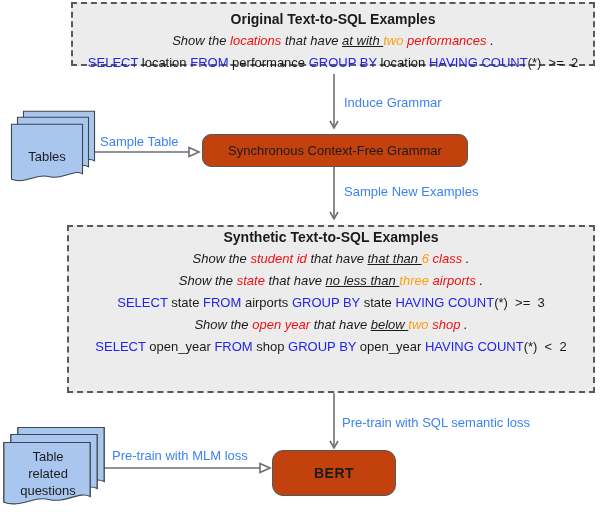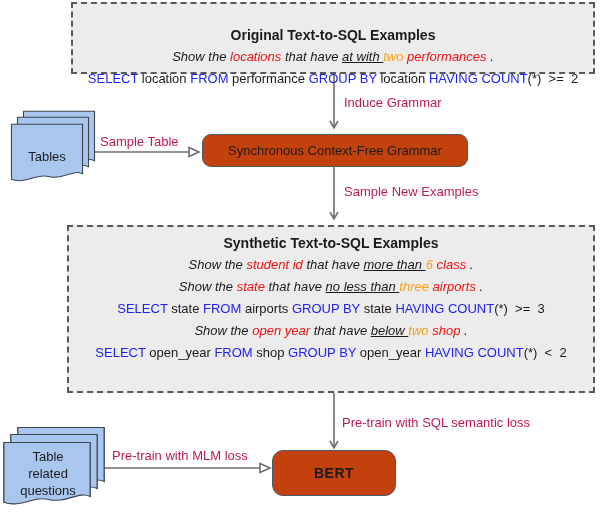--- a/index.html
+++ b/index.html
@@ -23,21 +23,21 @@
   .seg-u{color:#1a1a1a;text-decoration:underline;}
   .seg-kw{color:#2323f0;}
   .blue-node{
     background:#c2410c;
     border:1.5px solid #4d5a68;
     border-radius:9px;
     box-sizing:border-box;
     display:flex;align-items:center;justify-content:center;
     font-size:13px;color:#1c1c1c;
   }
-  .arrow-label{font-size:13px;color:#be185d;white-space:pre;}
+  .arrow-label{font-size:13px;color:#3b82f6;white-space:pre;}
   .doc-label{
     font-size:13px;color:#1c1c1c;text-align:center;white-space:pre-line;line-height:17px;
     display:flex;align-items:center;justify-content:center;
   }
   svg{display:block;}
   #arrow-layer{pointer-events:none;}
 </style>
 </head>
 <body>
 
@@ -64,21 +64,21 @@
       <polyline points="330,441 334,448 338,441"></polyline>
     </g>
 
     <g>
       <line x1="104" y1="468" x2="260" y2="468"></line>
       <polygon points="270,468 260,463.5 260,472.5" fill="#ffffff"></polygon>
     </g>
   </g>
 </svg>
 
-<div class="abs dashed-box" style="left:71px;top:2px;width:524px;height:72px;padding-top:21px;">
+<div class="abs dashed-box" style="left:71px;top:2px;width:524px;height:64px;padding-top:5px;">
   <div class="box-title">Original Text-to-SQL Examples</div>
   <div class="line sent"><span class="seg-b">Show the </span><span class="seg-r">locations</span><span class="seg-b"> that have </span><span class="seg-u">at with </span><span class="seg-o">two</span><span class="seg-b"> </span><span class="seg-r">performances</span><span class="seg-b"> .</span></div>
   <div class="line"><span class="seg-kw">SELECT</span><span class="seg-b"> location </span><span class="seg-kw">FROM</span><span class="seg-b"> performance </span><span class="seg-kw">GROUP BY</span><span class="seg-b"> location </span><span class="seg-kw">HAVING COUNT</span><span class="seg-b">(*)  &gt;=  2</span></div>
 </div>
 
 <div class="abs arrow-label" style="left:344px;top:95px;">Induce Grammar</div>
 <div class="abs arrow-label" style="left:100px;top:134px;">Sample Table</div>
 <div class="abs arrow-label" style="left:344px;top:184px;">Sample New Examples</div>
 <div class="abs arrow-label" style="left:342px;top:415px;">Pre-train with SQL semantic loss</div>
 <div class="abs arrow-label" style="left:112px;top:448px;">Pre-train with MLM loss</div>
@@ -92,23 +92,23 @@
     <use href="#docshape" transform="translate(6,6) scale(0.74,0.67)" vector-effect="non-scaling-stroke"></use>
     <use href="#docshape" transform="translate(0,13) scale(0.74,0.67)" vector-effect="non-scaling-stroke"></use>
   </g>
 </svg>
 <div class="abs doc-label" style="left:10px;top:146px;width:74px;height:20px;">Tables</div>
 
 <div class="abs blue-node" style="left:202px;top:134px;width:266px;height:33px;">
   <span>Synchronous Context-Free Grammar</span>
 </div>
 
-<div class="abs dashed-box" style="left:67px;top:225px;width:528px;height:168px;padding-top:6px;">
+<div class="abs dashed-box" style="left:67px;top:225px;width:528px;height:168px;padding-top:0;">
   <div class="box-title">Synthetic Text-to-SQL Examples</div>
-  <div class="line sent"><span class="seg-b">Show the </span><span class="seg-r">student id</span><span class="seg-b"> that have </span><span class="seg-u">more than </span><span class="seg-o">6</span><span class="seg-b"> </span><span class="seg-r">class</span><span class="seg-b"> .</span></div>
+  <div class="line sent"><span class="seg-b">Show the </span><span class="seg-r">student id</span><span class="seg-b"> that have </span><span class="seg-u">that than </span><span class="seg-o">6</span><span class="seg-b"> </span><span class="seg-r">class</span><span class="seg-b"> .</span></div>
   <div class="line sent"><span class="seg-b">Show the </span><span class="seg-r">state</span><span class="seg-b"> that have </span><span class="seg-u">no less than </span><span class="seg-o">three</span><span class="seg-b"> </span><span class="seg-r">airports</span><span class="seg-b"> .</span></div>
   <div class="line"><span class="seg-kw">SELECT</span><span class="seg-b"> state </span><span class="seg-kw">FROM</span><span class="seg-b"> airports </span><span class="seg-kw">GROUP BY</span><span class="seg-b"> state </span><span class="seg-kw">HAVING COUNT</span><span class="seg-b">(*)  &gt;=  3</span></div>
   <div class="line sent"><span class="seg-b">Show the </span><span class="seg-r">open year</span><span class="seg-b"> that have </span><span class="seg-u">below </span><span class="seg-o">two</span><span class="seg-b"> </span><span class="seg-r">shop</span><span class="seg-b"> .</span></div>
   <div class="line"><span class="seg-kw">SELECT</span><span class="seg-b"> open_year </span><span class="seg-kw">FROM</span><span class="seg-b"> shop </span><span class="seg-kw">GROUP BY</span><span class="seg-b"> open_year </span><span class="seg-kw">HAVING COUNT</span><span class="seg-b">(*)  &lt;  2</span></div>
 </div>
 
 <div class="abs blue-node" style="left:272px;top:450px;width:124px;height:46px;border-radius:11px;font-weight:bold;font-size:14px;letter-spacing:0.5px;">
   <span>BERT</span>
 </div>
 

